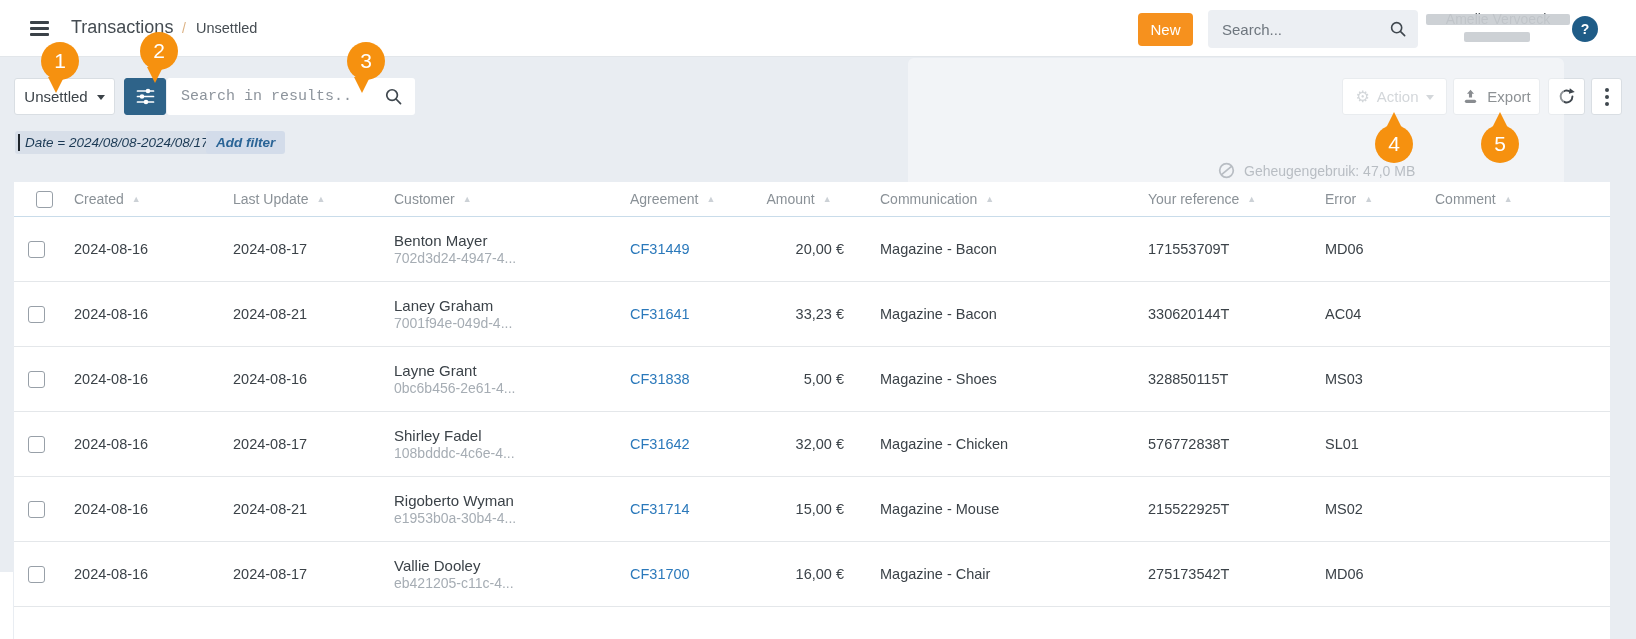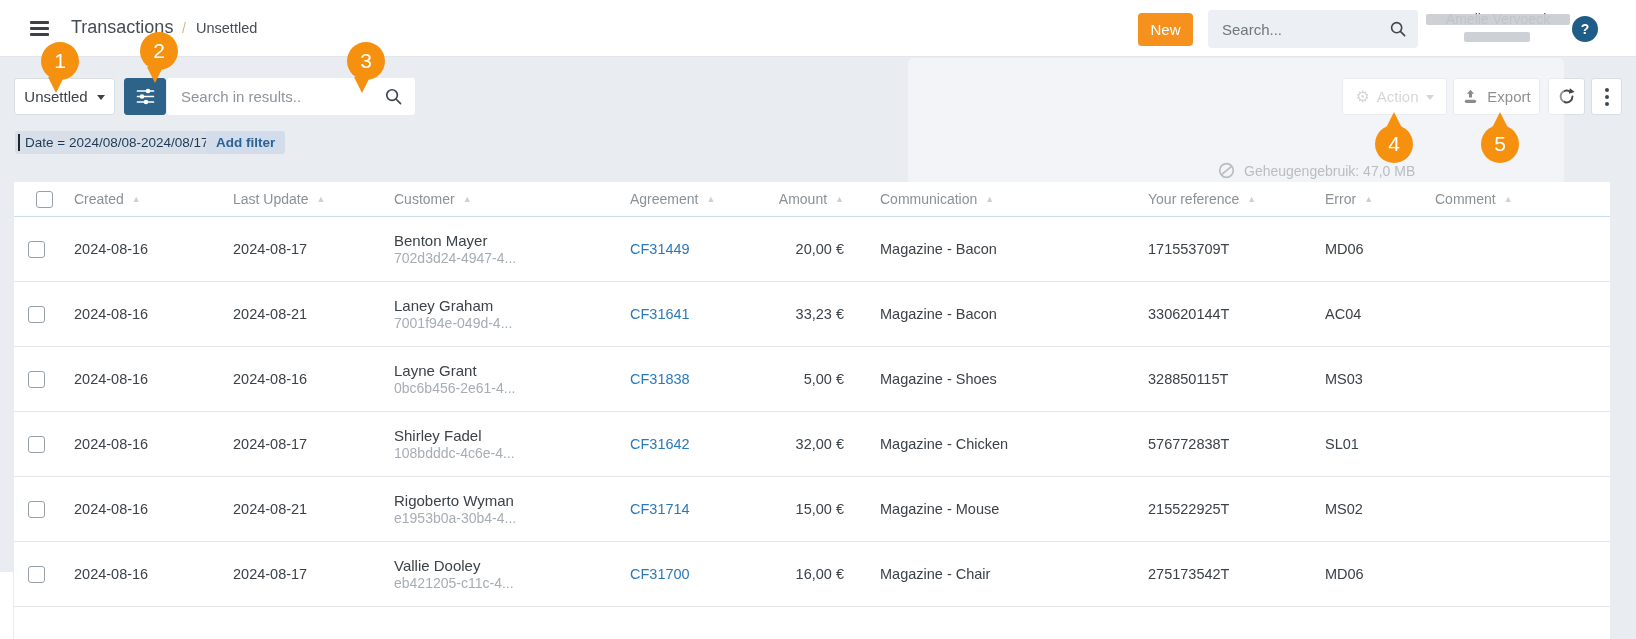--- a/index.html
+++ b/index.html
@@ -27,45 +27,45 @@
   .user-line1 .redact { position:absolute; left:-2px; right:-2px; top:3px; height:11px; background:#c9cdd2; border-radius:2px; opacity:.93; }
   .user-line2 { position:relative; height:15px; margin-top:2px; }
   .user-line2 .redact { position:absolute; left:36px; width:66px; top:2px; height:10px; background:#c9cdd2; border-radius:2px; opacity:.93; }
   .help-btn { position:absolute; left:1572px; top:16px; width:26px; height:26px; border-radius:50%; background:#1f5c87; color:#fff; font-size:14px; font-weight:bold; display:flex; align-items:center; justify-content:center; cursor:pointer; }
   
   .btn { position:absolute; top:78px; height:37px; background:#fff; border:1px solid #d9dee3; border-radius:3px; display:flex; align-items:center; justify-content:center; font-size:15px; font-family:inherit; color:#3b4248; cursor:pointer; }
   .view-btn { left:14px; width:101px; gap:9px; }
   .caret-down { width:0; height:0; border-left:4.5px solid transparent; border-right:4.5px solid transparent; border-top:5px solid #3b4248; margin-top:2px; }
   .filter-btn { left:124px; width:42px; background:#2e6389; border:1px solid #2e6389; }
   .results-search { position:absolute; left:167px; top:78px; width:248px; height:37px; background:#fff; border-radius:3px; }
-  .results-search input { position:absolute; inset:0; background:transparent; border:none; outline:none; padding:0 40px 0 14px; font-size:15px; font-family:Liberation Sans, sans-serif; color:#3b4248; }
+  .results-search input { position:absolute; inset:0; background:transparent; border:none; outline:none; padding:0 40px 0 14px; font-size:15px; font-family:Liberation Mono, monospace; color:#3b4248; }
   .results-search input::placeholder { color:#8d949c; }
   .results-search .mag { position:absolute; right:12px; top:9px; }
   .action-btn { left:1342px; width:105px; gap:7px; color:#b4bac0; }
   .action-btn .gear { font-size:16px; line-height:1; color:#b4bac0; }
   .action-btn .caret-down { border-top-color:#b4bac0; }
   .export-btn { left:1453px; width:87px; gap:8px; }
   .refresh-btn { left:1548px; width:37px; }
   .kebab-btn { left:1591px; width:31px; flex-direction:column; gap:3px; }
   .kebab-btn i { width:4px; height:4px; border-radius:50%; background:#3f474e; }
   
-  .chip { position:absolute; top:131px; height:23px; line-height:23px; background:#d8dfe9; border-radius:3px; font-size:13.5px; color:#1c3a55; padding:0 10px; cursor:pointer; white-space:nowrap; }
+  .chip { position:absolute; top:131px; height:23px; line-height:23px; background:#d8dfe9; border-radius:3px; font-size:13.5px; color:#1c3a55; padding:0 10px; cursor:pointer; white-space:nowrap;font-style:italic; }
   .chip-date { left:15px; }
   .chip-date::before { content:""; position:absolute; left:3px; top:3px; width:1.5px; height:17px; background:#20262c; }
   .chip-add { left:206px; color:#2a6496; font-weight:bold; background:#d3dcea;text-align:right; }
   
   .ghost-panel { position:absolute; left:908px; top:58px; width:656px; height:132px; background:rgba(255,255,255,0.42); border-radius:6px; z-index:2; pointer-events:none; }
   .ghost-row { position:absolute; left:310px; top:104px; display:flex; align-items:center; gap:9px; font-size:14px; color:rgba(148,155,163,0.62); }
   
   .table-panel { position:absolute; left:14px; top:182px; width:1596px; height:457px; background:#fff; z-index:3; }
   .grid { display:grid; grid-template-columns:46px 159px 161px 236px 138px 112px 268px 177px 110px 1fr; }
   .thead { height:35px; border-bottom:1px solid #c9dcea; }
   .th { display:flex; align-items:center; padding-left:14px; font-size:14px; color:#8a9197; cursor:pointer; white-space:nowrap; }
   .th .sort { color:#ccd1d6; font-size:9px; margin-left:8px; }
-  .th.col-amount { justify-content:flex-end; padding-right:22px; padding-left:0; }
+  .th.col-amount { justify-content:center; padding-right:22px; padding-left:0; }
   .cell-cb { display:flex; align-items:center; padding-left:22px; }
   .thead .cell-cb { padding-left:22px; }
   .tr { height:65px; border-bottom:1px solid #e4e7ea; }
   .td { display:flex; align-items:center; padding-left:14px; font-size:14.5px; color:#3b4248; white-space:nowrap; overflow:hidden; }
   .td.cell-amount { justify-content:flex-end; padding-right:22px; padding-left:0; }
   .td.cell-customer { flex-direction:column; align-items:flex-start; justify-content:center; gap:1px; }
   .cname { font-size:15px; color:#3b4248; }
   .cid { font-size:14px; color:#a6adb4; }
   .td.cell-agreement a { color:#2b79bb; text-decoration:none; cursor:pointer; }
   input[type="checkbox"] { appearance:none; -webkit-appearance:none; width:17px; height:17px; border:1.6px solid #98a0a8; border-radius:3px; background:#fff; margin:0; cursor:pointer; }

